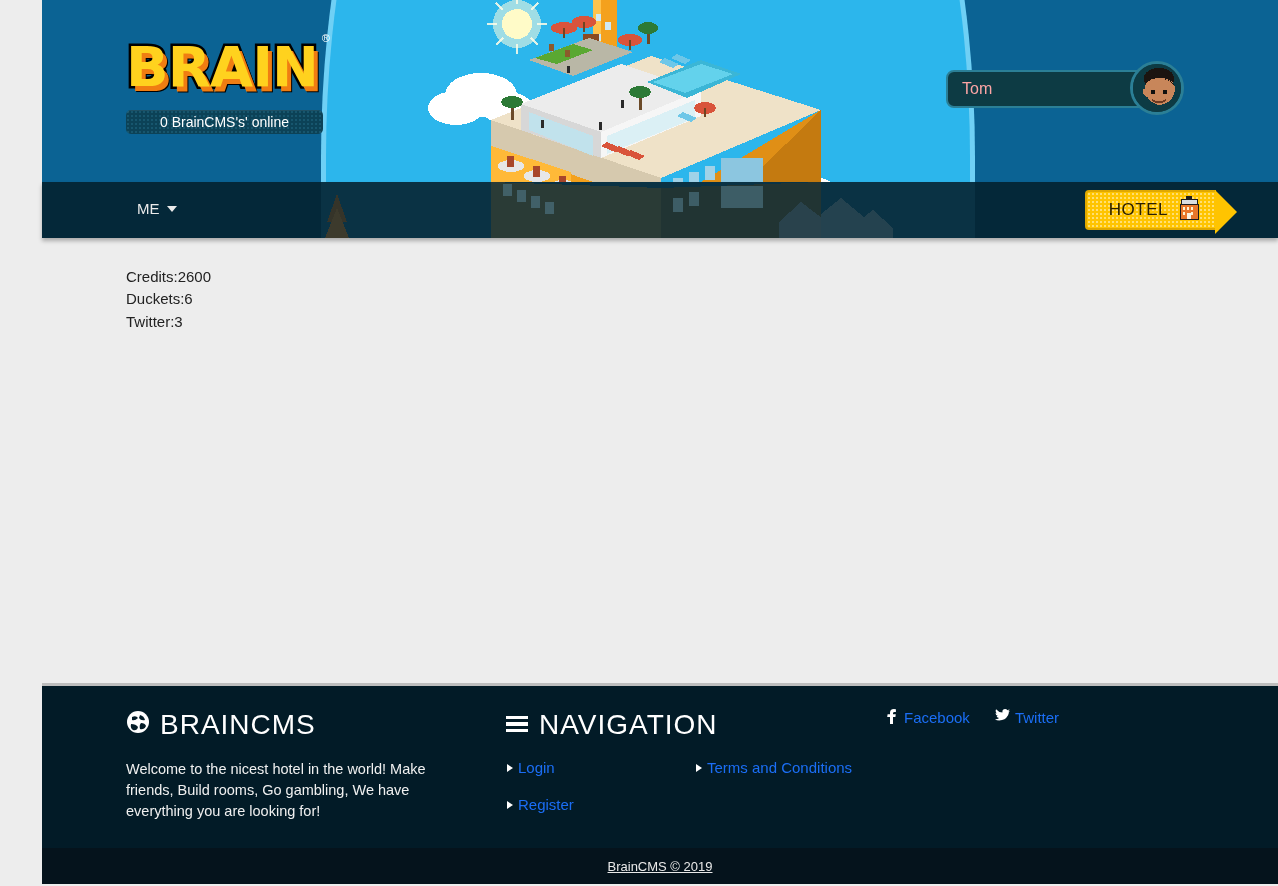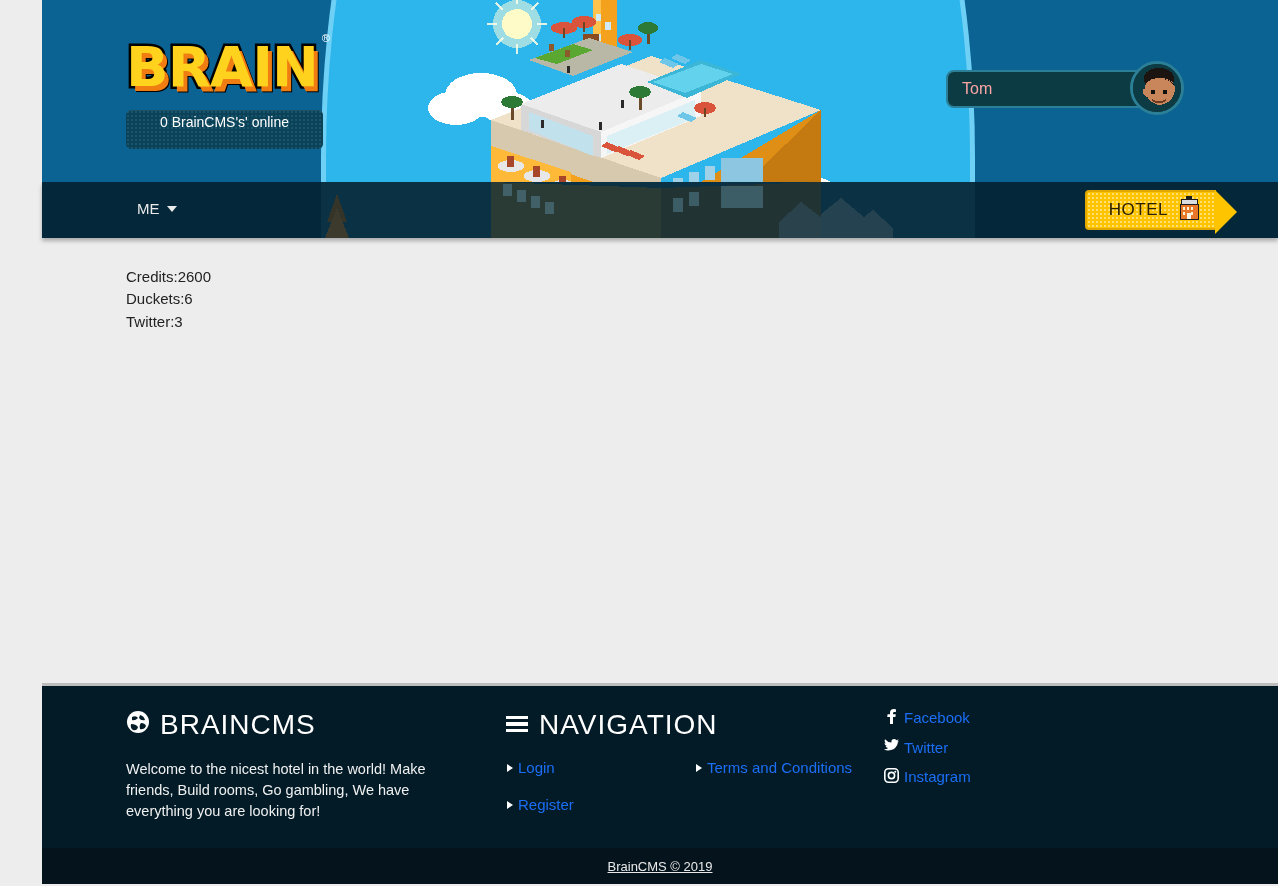--- a/index.html
+++ b/index.html
@@ -64,21 +64,21 @@
     right: -12px; top: 2px;
     font-size: 11px;
     color: #ffffff;
     -webkit-text-stroke: 0;
     text-shadow: none;
     font-family: "Liberation Sans", sans-serif;
   }
   .online-badge {
     margin-top: 6px;
     width: 197px;
-    height: 39px;
+    height: 24px;
     line-height: 24px;
     text-align: center;
     background: #0c4257;
     background-image: radial-gradient(#17566e 1px, transparent 1px);
     background-size: 4px 4px;
     border-radius: 5px;
     color: #ffffff;
     font-size: 14px;
     box-shadow: 0 1px 0 rgba(255,255,255,.08) inset;
   }
@@ -225,21 +225,21 @@
   .bullet {
     width: 0; height: 0;
     border-top: 4px solid transparent;
     border-bottom: 4px solid transparent;
     border-left: 6px solid #ffffff;
     display: inline-block;
   }
   .nl0 { left: 2px;   top: 0px;  }
   .nl1 { left: 2px;   top: 37px; }
   .nl2 { left: 191px; top: 0px;  }
-  .soclist { display: flex; flex-direction: column; gap: 13px; }
+  .soclist { display: flex; flex-direction: row; gap: 24px; }
   .soc {
     color: #1b6ef5;
     font-size: 15px;
     text-decoration: none;
     display: flex; align-items: center; gap: 5px;
     line-height: 15px;
   }
   .soc .gi { width: 16px; text-align: center; color: #ffffff; font-size: 15px; display:inline-block; }
 
   .copybar {
@@ -568,30 +568,20 @@
             <span>Facebook</span>
           </a>
           <a class="soc" href="#">
             <span class="gi">
               <svg width="16" height="14" viewBox="0 0 16 14">
                   <path d="M16 1.7 q-.9.4-1.9.5 1.1-.65 1.5-1.85 -1 .6-2.1.8 -1-1.05-2.4-1.05 -2.7 0-2.7 2.7 0 .4.1.75 -4-.2-6.4-3.3 -.45.75-.45 1.65 0 1.7 1.35 2.45 -.8-.03-1.5-.4 0 2.4 2.35 2.9 -.6.17-1.3.07 .65 2 2.6 2.05 -1.6 1.25-3.6 1.25 -.4 0-.7-.05 1.95 1.3 4.4 1.3 5.95 0 8.8-5.2 .85-1.55.85-3.15 v-.4 Q15.25 2.7 16 1.7 Z" fill="#ffffff"></path>
                 </svg>
             </span>
             <span>Twitter</span>
           </a>
-          <a class="soc" href="#">
-            <span class="gi">
-              <svg width="15" height="15" viewBox="0 0 15 15">
-                  <rect x=".8" y=".8" width="13.4" height="13.4" rx="3.6" fill="none" stroke="#ffffff" stroke-width="1.6"></rect>
-                  <circle cx="7.5" cy="7.5" r="3.1" fill="none" stroke="#ffffff" stroke-width="1.6"></circle>
-                  <circle cx="11.3" cy="3.7" r="1" fill="#ffffff"></circle>
-                </svg>
-            </span>
-            <span>Instagram</span>
-          </a>
         </div>
       </div>
 
     </div>
   </div>
 
   <div class="copybar">
     <span>BrainCMS © 2019</span>
   </div>
 

